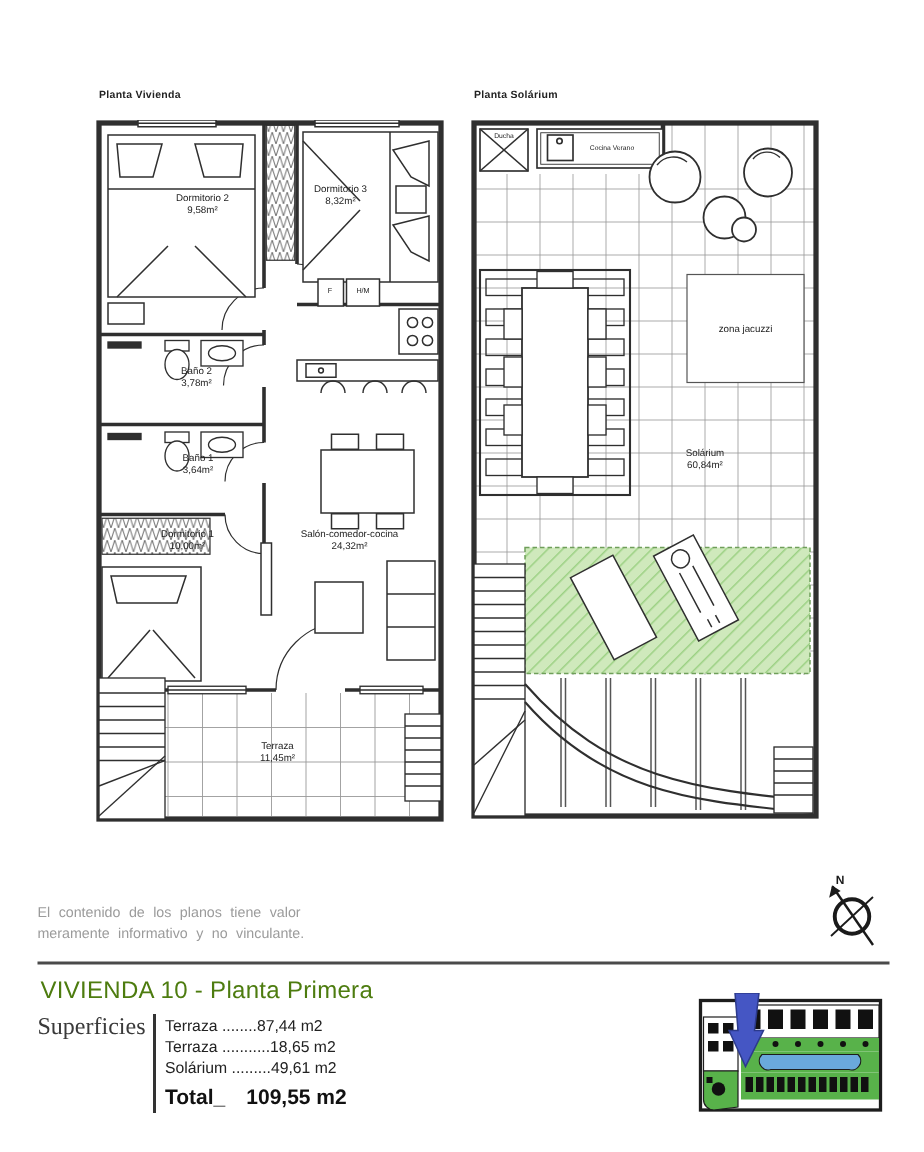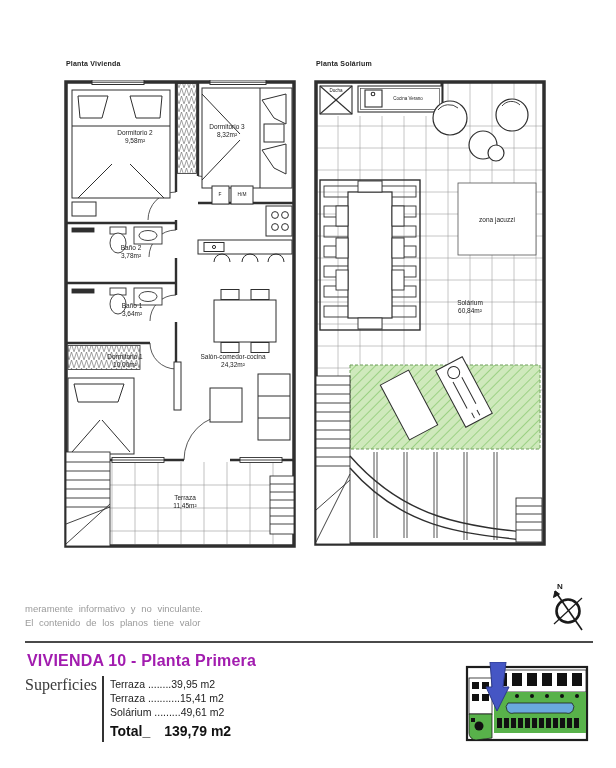--- a/index.html
+++ b/index.html
@@ -9,21 +9,21 @@
   .plan-title{font-size:7px;font-weight:700;letter-spacing:.2px;color:#222;}
   .plan{position:absolute;}
   .plan svg{display:block;}
   .rlabel{position:absolute;transform:translate(-50%,-50%);text-align:center;
            font-size:6.5px;line-height:1.2;color:#222;white-space:nowrap;}
   .rlabel .nm{display:block;} .rlabel .ar{display:block;}
   .tiny{font-size:4.5px;}
   .appliance{font-size:4.8px;}
   .disclaimer{font-size:9.5px;color:#9b9b9b;line-height:1.5;word-spacing:3px;}
   .rule{position:absolute;background:#4a4a4a;height:2px;}
-  .main-title{font-size:16px;font-weight:700;color:#a21caf;letter-spacing:.2px;}
+  .main-title{font-size:16px;font-weight:400;color:#4d7c0f;letter-spacing:.2px;}
   .superficies{font-size:16px;color:#3a3a3a;}
   .vbar{position:absolute;width:2px;background:#333;}
   .srow{font-size:10.5px;line-height:14px;color:#222;}
   .total{font-size:14px;font-weight:700;color:#111;}
   .total .tv{margin-left:14px;}
 </style>
 </head>
 <body>
 
 <div class="abs plan-title" style="left:66px;top:60px;">Planta Vivienda</div>
@@ -297,22 +297,22 @@
   <div class="rlabel tiny" style="left:22px;top:11px;">Ducha</div>
   <div class="rlabel tiny" style="left:94px;top:19px;">Cocina Verano</div>
   <div class="rlabel" style="left:183px;top:140px;">zona jacuzzi</div>
   <div class="rlabel" style="left:156px;top:227px;">
     <span class="nm">Solárium</span>
     <span class="ar">60,84m²</span>
   </div>
 </div>
 
 <div class="abs disclaimer" style="left:25px;top:602px;width:300px;">
+  <div>El contenido de los planos tiene valor</div>
   <div>meramente informativo y no vinculante.</div>
-  <div>El contenido de los planos tiene valor</div>
 </div>
 
 <div class="abs" style="left:546px;top:580px;width:44px;height:58px;">
   <svg width="44" height="58" viewBox="0 0 44 58">
     <g stroke="#1a1a1a" fill="none">
       <line x1="36" y1="50" x2="9" y2="11" stroke-width="1.6"></line>
       <polygon points="9,11 13.5,14 7.5,17.5" fill="#1a1a1a"></polygon>
       <line x1="8" y1="44" x2="36" y2="18" stroke-width="1.2"></line>
       <circle cx="22" cy="31" r="11.5" stroke-width="2.6"></circle>
     </g>
@@ -324,32 +324,32 @@
 
 <div class="abs main-title" style="left:27px;top:652px;">VIVIENDA 10 - Planta Primera</div>
 
 <div class="abs superficies" style="left:25px;top:676px;font-family:Liberation Serif, serif;">Superficies</div>
 
 <div class="vbar" style="left:102px;top:676px;height:66px;"></div>
 
 <div class="abs" style="left:110px;top:677px;">
   <div class="srow">
     <span>Terraza</span>
-    <span>........</span><span>39,95 m2</span>
+    <span>........</span><span>87,44 m2</span>
   </div>
   <div class="srow">
     <span>Terraza</span>
-    <span>...........</span><span>15,41 m2</span>
+    <span>...........</span><span>18,65 m2</span>
   </div>
   <div class="srow">
     <span>Solárium</span>
     <span>.........</span><span>49,61 m2</span>
   </div>
   <div class="total" style="margin-top:4px;">
-    <span>Total_</span><span class="tv">139,79 m2</span>
+    <span>Total_</span><span class="tv">109,55 m2</span>
   </div>
 </div>
 
 <div class="abs" style="left:464px;top:662px;width:128px;height:84px;">
   <svg width="128" height="84" viewBox="0 0 128 84">
 
     <rect x="3" y="5" width="120" height="73" fill="#fff" stroke="#1d1d1d" stroke-width="2.2"></rect>
 
     <g>
       <rect x="30" y="8" width="92" height="22" fill="#fff" stroke="#1d1d1d" stroke-width=".8"></rect>

